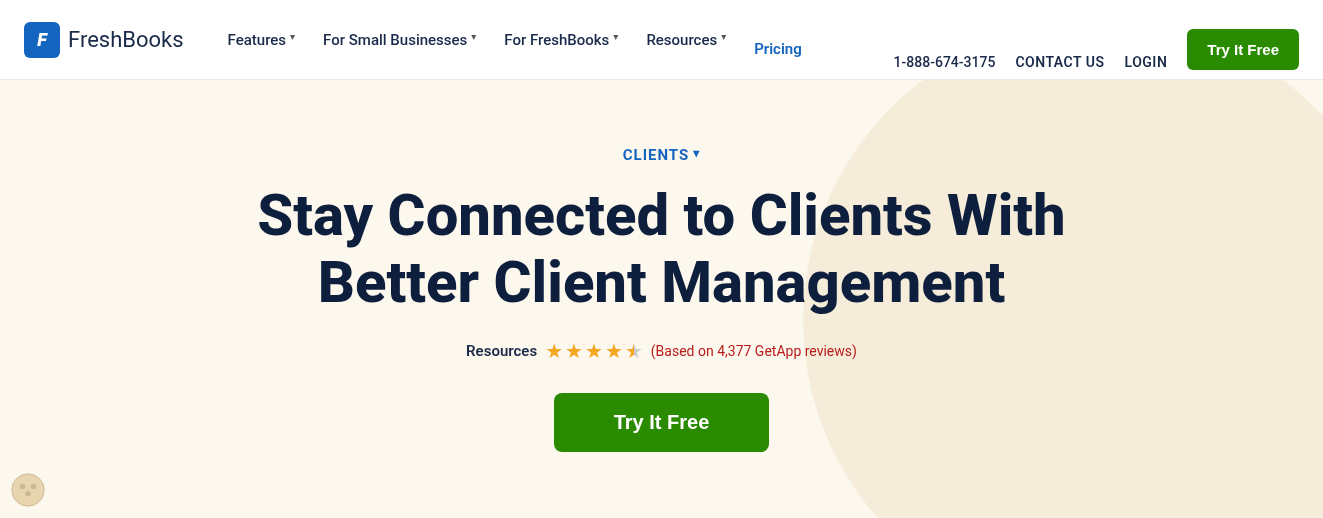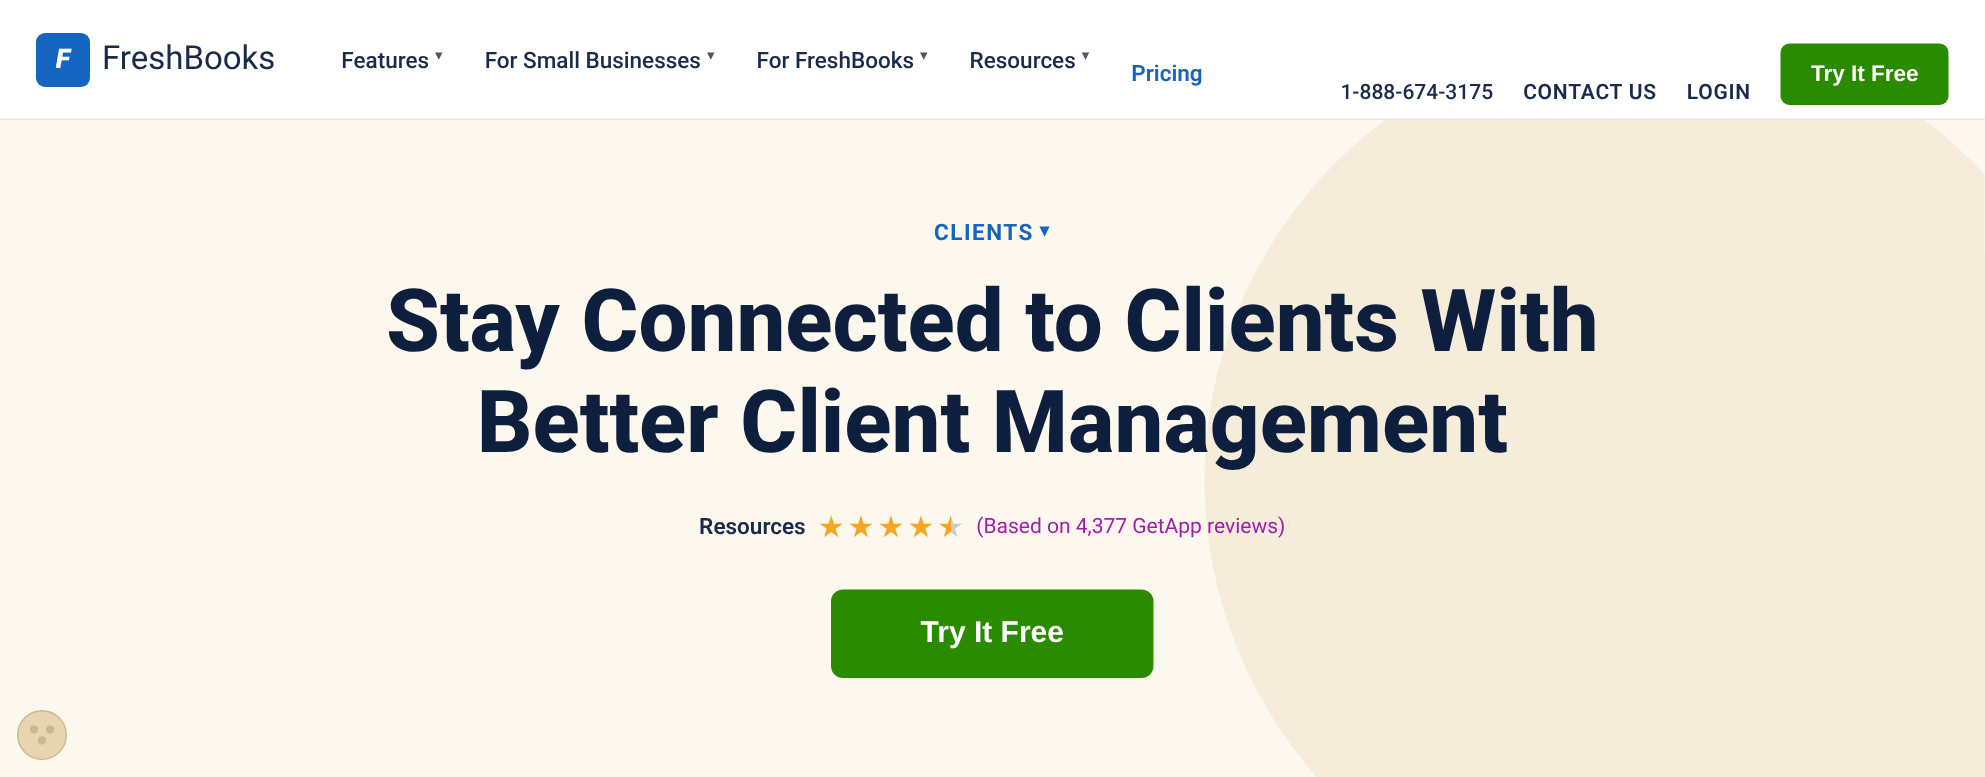--- a/index.html
+++ b/index.html
@@ -206,21 +206,21 @@
       display: flex;
       gap: 2px;
     }
 
     .star {
       color: #f5a623;
       font-size: 20px;
     }
 
     .rating-text {
-      color: #a21caf;
+      color: #b91c1c;
       font-size: 14px;
     }
 
     .try-free-btn-hero {
       background: #2a8a00;
       color: white;
       border: none;
       padding: 18px 60px;
       border-radius: 8px;
       font-size: 20px;

